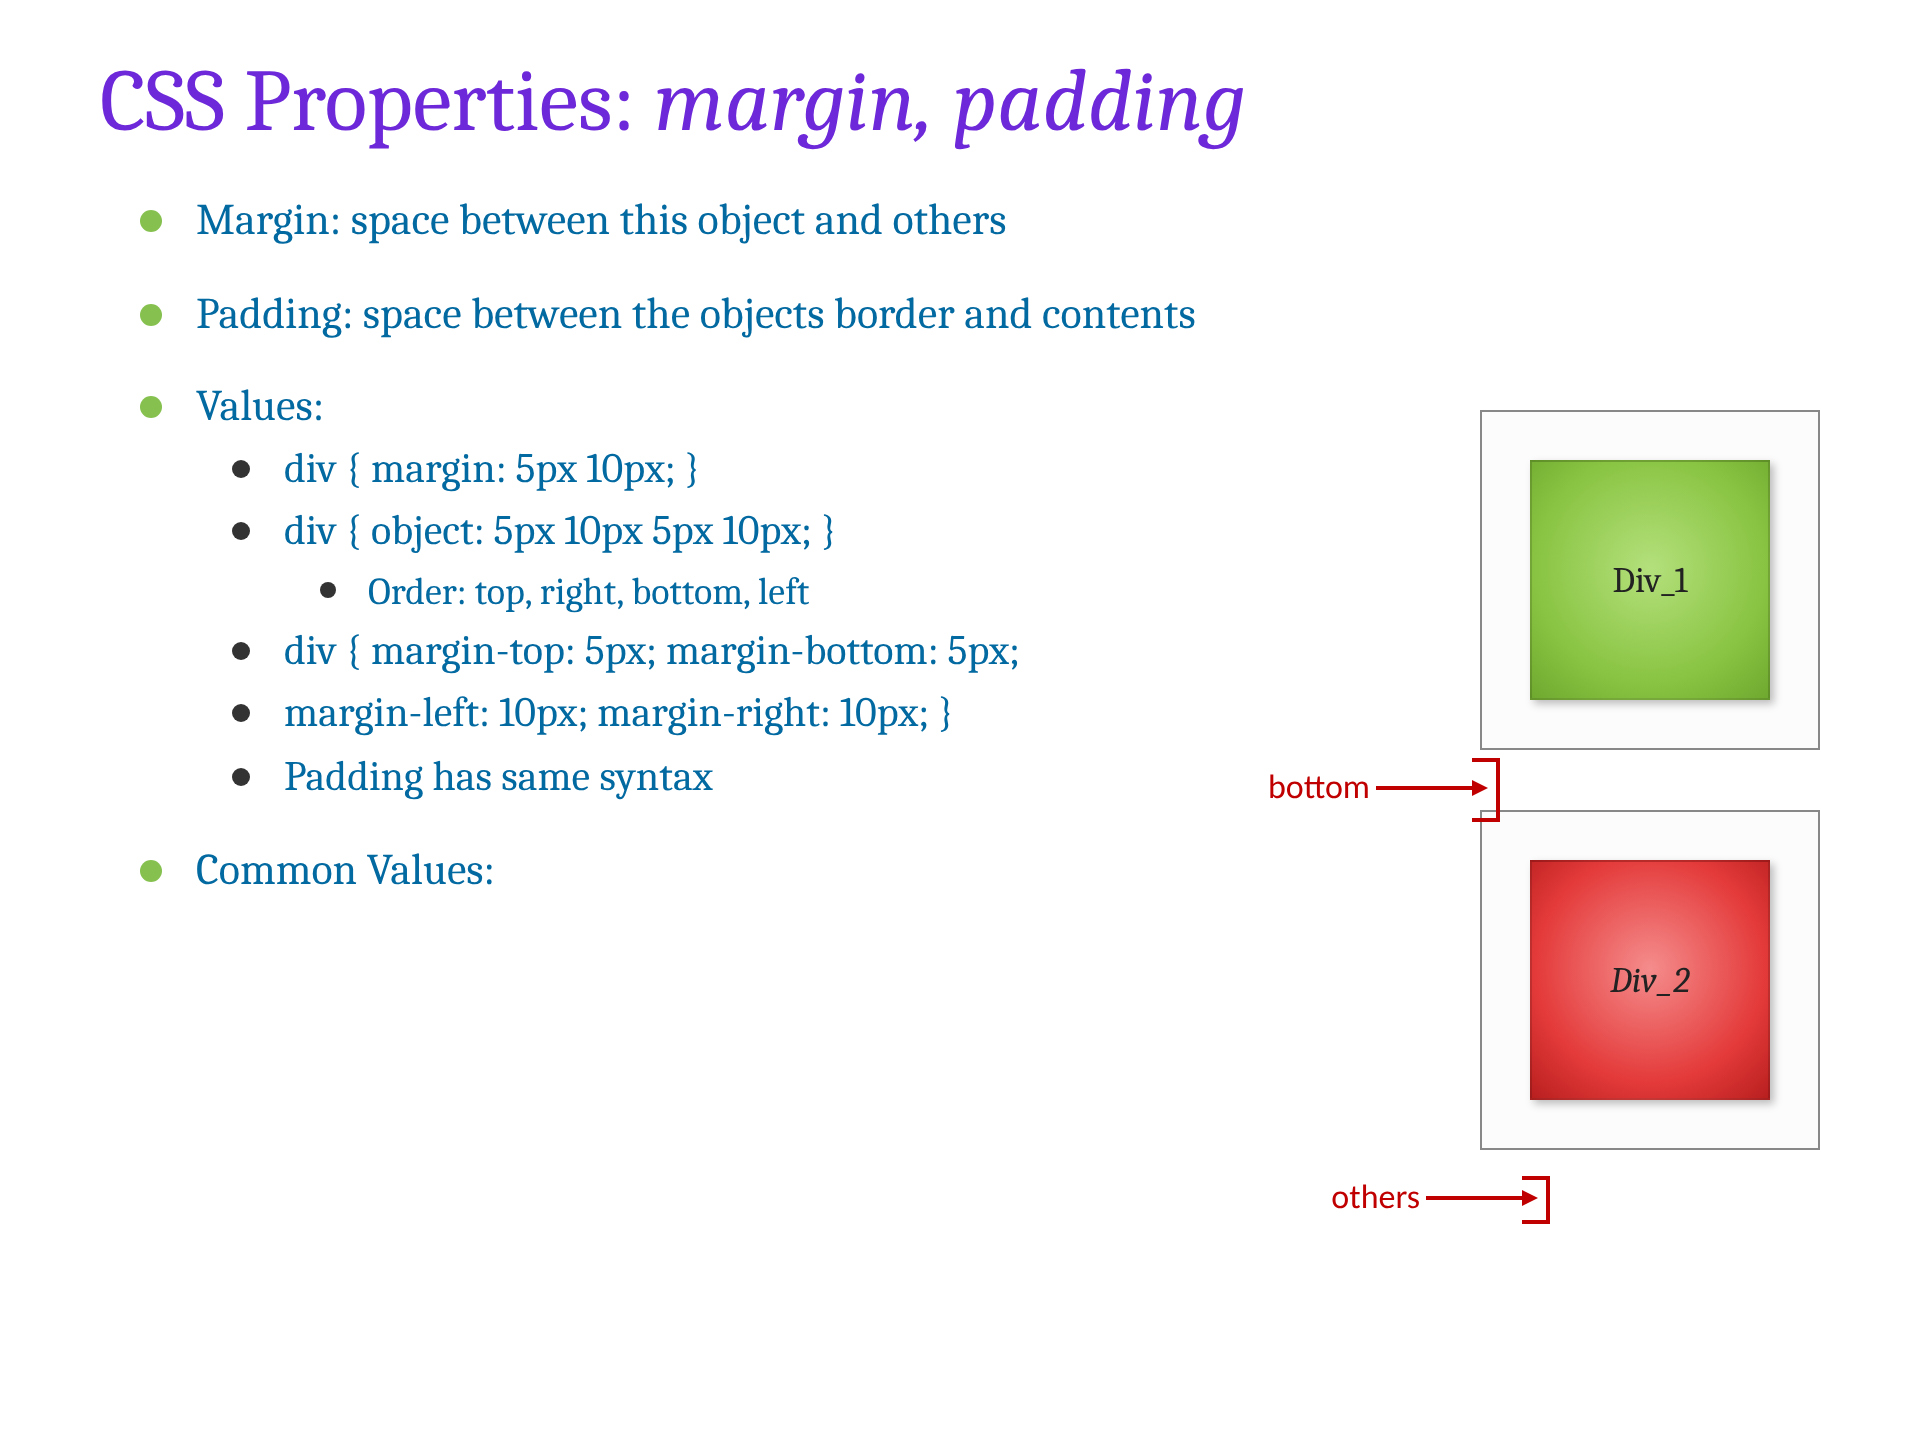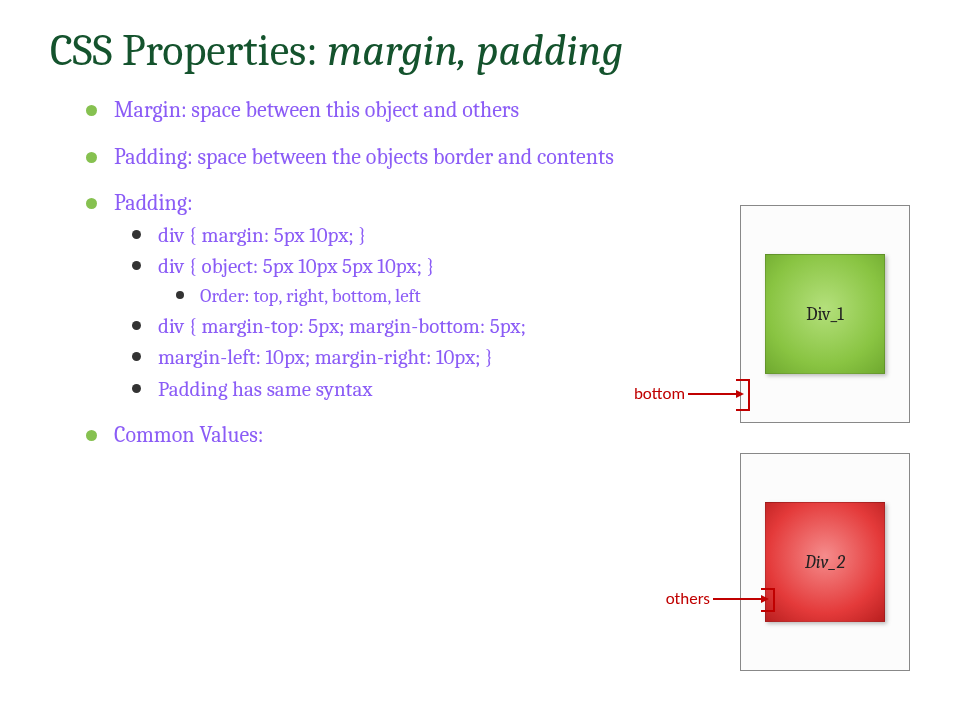--- a/index.html
+++ b/index.html
@@ -8,31 +8,30 @@
     width: 960px;
     height: 720px;
     background: #fff;
     font-family: "Cambria", "Georgia", "Times New Roman", serif;
     color: #333;
     position: relative;
     overflow: hidden;
   }
   .title {
     font-size: 44px;
-    color: #14532d;
+    color: #6d28d9;
     padding: 25px 50px 20px 50px;
     font-weight: 400;
   }
   .title .italic { font-style: italic; }
   .content {
     padding: 0 50px 0 70px;
     font-size: 22px;
     line-height: 1.3;
-    color: #8b5cf6;
-    margin-left: 16px;
+    color: #0369a1;
   }
   ul { list-style: none; margin: 0; padding: 0; }
   ul.top > li {
     position: relative;
     padding-left: 28px;
     margin-bottom: 18px;
   }
   ul.top > li::before {
     content: "";
     position: absolute;
@@ -79,21 +78,21 @@
 
   
   .diagram {
     position: absolute;
     right: 30px;
     top: 205px;
     width: 190px;
   }
   .outer-box {
     width: 170px;
-    height: 218px;
+    height: 170px;
     border: 1px solid #888;
     background: #fcfcfc;
     display: flex;
     align-items: center;
     justify-content: center;
     box-sizing: border-box;
   }
   .outer-box + .outer-box { margin-top: 30px; }
   .inner-box {
     width: 120px;
@@ -158,21 +157,21 @@
 
 <div class="title">
   <span>CSS Properties: </span><span class="italic">margin, padding</span>
 </div>
 
 <div class="content">
   <ul class="top">
     <li>Margin: space between this object and others</li>
     <li>Padding: space between the objects border and contents</li>
     <li>
-      <span>Padding:</span>
+      <span>Values:</span>
       <ul class="sub">
         <li>div { margin: 5px 10px; }</li>
         <li>
           <span>div { object: 5px 10px 5px 10px; }</span>
           <ul class="sub2">
             <li>Order: top, right, bottom, left</li>
           </ul>
         </li>
         <li>div { margin-top: 5px; margin-bottom: 5px;</li>
         <li>margin-left: 10px; margin-right: 10px; }</li>

